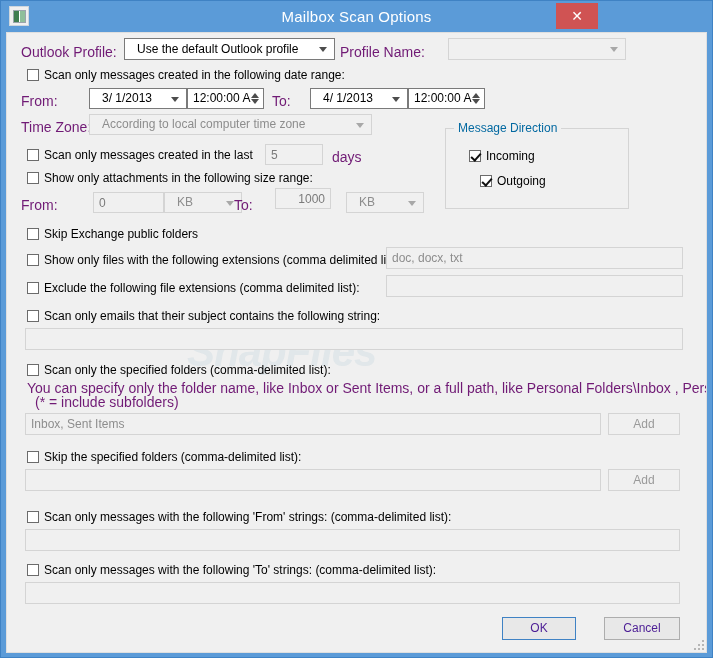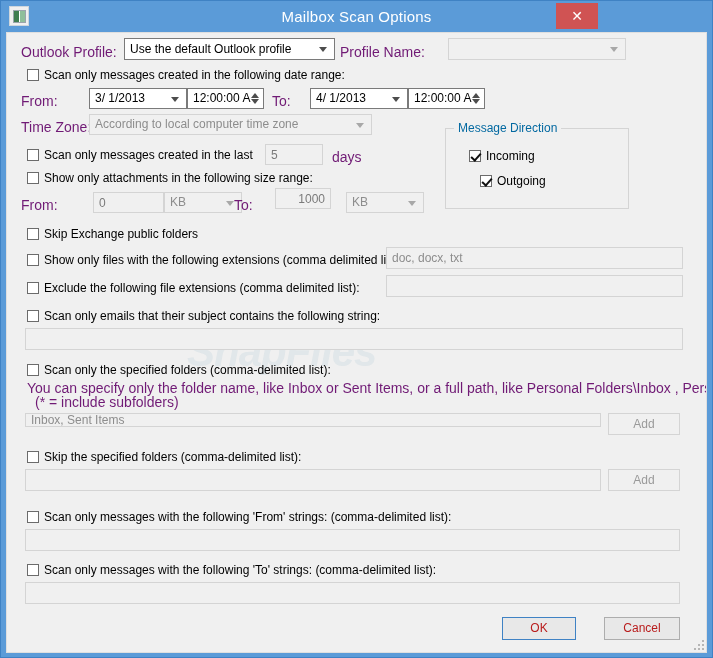--- a/index.html
+++ b/index.html
@@ -162,21 +162,21 @@
   .tinput::placeholder { color: #8d8d8d; opacity: 1; }
 
   
   .combo {
     position: absolute;
     box-sizing: border-box;
     background: #ffffff;
     border: 1px solid #7a7a7a;
     font-size: 12px;
     color: #000000;
-    padding-left: 5px;
+    padding-left: 12px;
     overflow: hidden;
     white-space: nowrap;
     cursor: pointer;
   }
   .combo.disabled {
     background: #f0f0f0;
     border-color: #d4d4d4;
     color: #8d8d8d;
   }
   .combo .cval {
@@ -237,21 +237,21 @@
   }
 
   
   .pbtn {
     position: absolute;
     box-sizing: border-box;
     background: #e8e8e8;
     border: 1px solid #adadad;
     font-family: "Liberation Sans", sans-serif;
     font-size: 12px;
-    color: #b91c1c;
+    color: #4c1d95;
     text-align: center;
     cursor: pointer;
   }
   .pbtn.disabled { color: #9a9a9a; background: #f0f0f0; border-color: #d4d4d4; }
   .pbtn.default {
     border: 1px solid #3f82c4;
     background: #e8e8e8;
   }
 
   
@@ -384,21 +384,21 @@
     <div class="cbrow" style="left:20px; top:276px;">
       <span class="cbox"></span><span class="cbl">Scan only emails that their subject contains the following string:</span>
     </div>
     <input class="tinput" type="text" style="left: 18px; top: 295px; width: 658px; height: 22px;" placeholder="">
 
     <div class="cbrow" style="left:20px; top:330px;">
       <span class="cbox"></span><span class="cbl">Scan only the specified folders (comma-delimited list):</span>
     </div>
     <div class="lbl" style="left:20px; top:347px;">You can specify only the folder name, like Inbox or Sent Items, or a full path, like Personal Folders\Inbox , Personal Folders\Inbox*</div>
     <div class="lbl" style="left:28px; top:361px;"> (* = include subfolders)</div>
-    <input class="tinput" type="text" style="left: 18px; top: 380px; width: 576px; height: 14px;" placeholder="Inbox, Sent Items">
+    <input class="tinput" type="text" style="left: 18px; top: 380px; width: 576px; height: 22px;" placeholder="Inbox, Sent Items">
     <div class="pbtn disabled" style="left:601px; top:380px; width:72px; height:22px; line-height:20px;">Add</div>
 
     <div class="cbrow" style="left:20px; top:417px;">
       <span class="cbox"></span><span class="cbl">Skip the specified folders (comma-delimited list):</span>
     </div>
     <input class="tinput" type="text" style="left: 18px; top: 436px; width: 576px; height: 22px;" placeholder="">
     <div class="pbtn disabled" style="left:601px; top:436px; width:72px; height:22px; line-height:20px;">Add</div>
 
     <div class="cbrow" style="left:20px; top:477px;">
       <span class="cbox"></span><span class="cbl">Scan only messages with the following 'From' strings: (comma-delimited list):</span>

